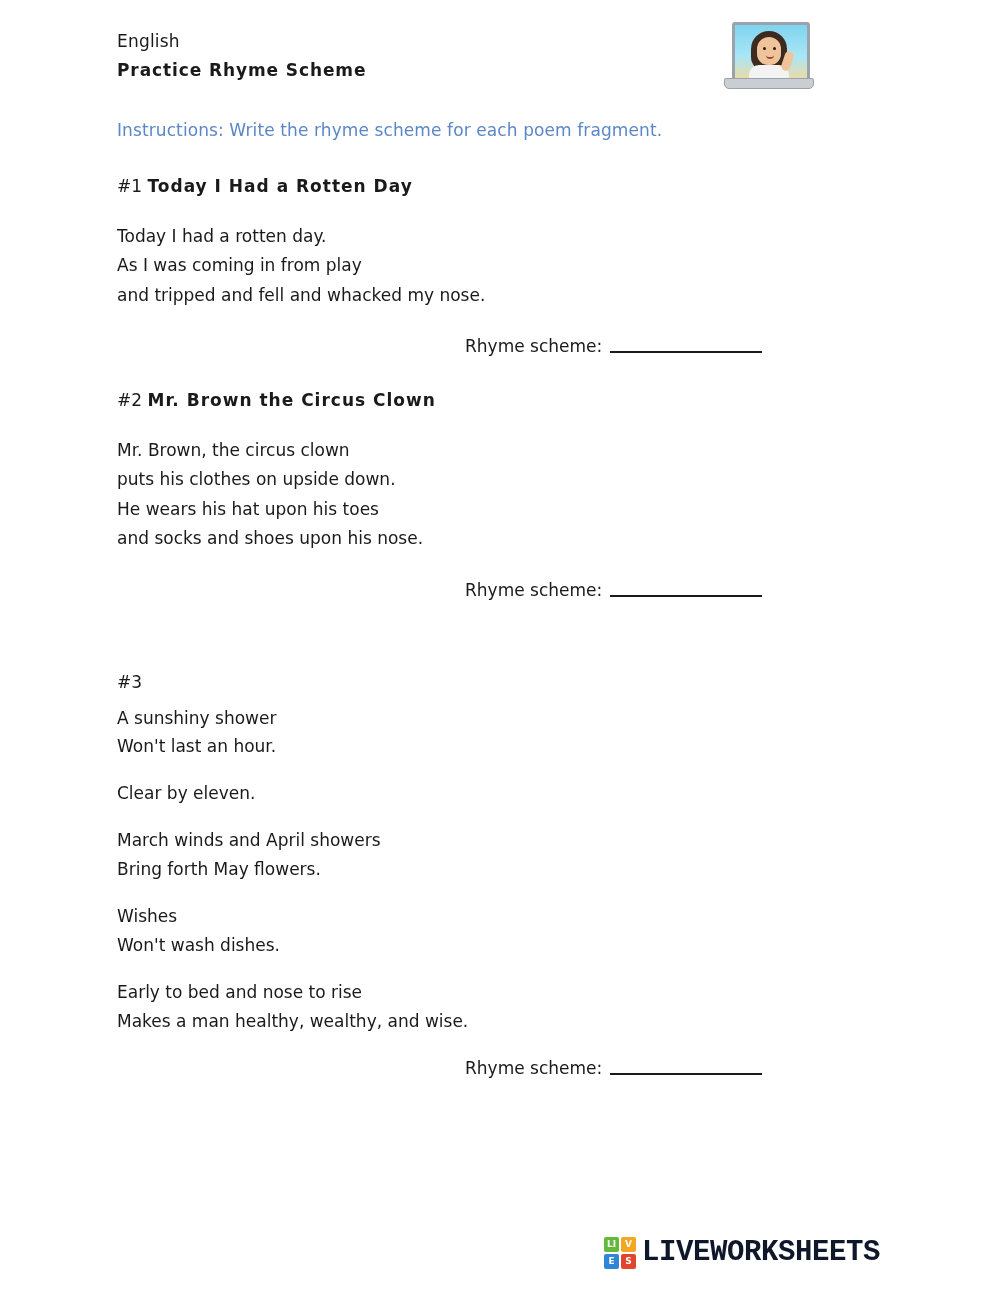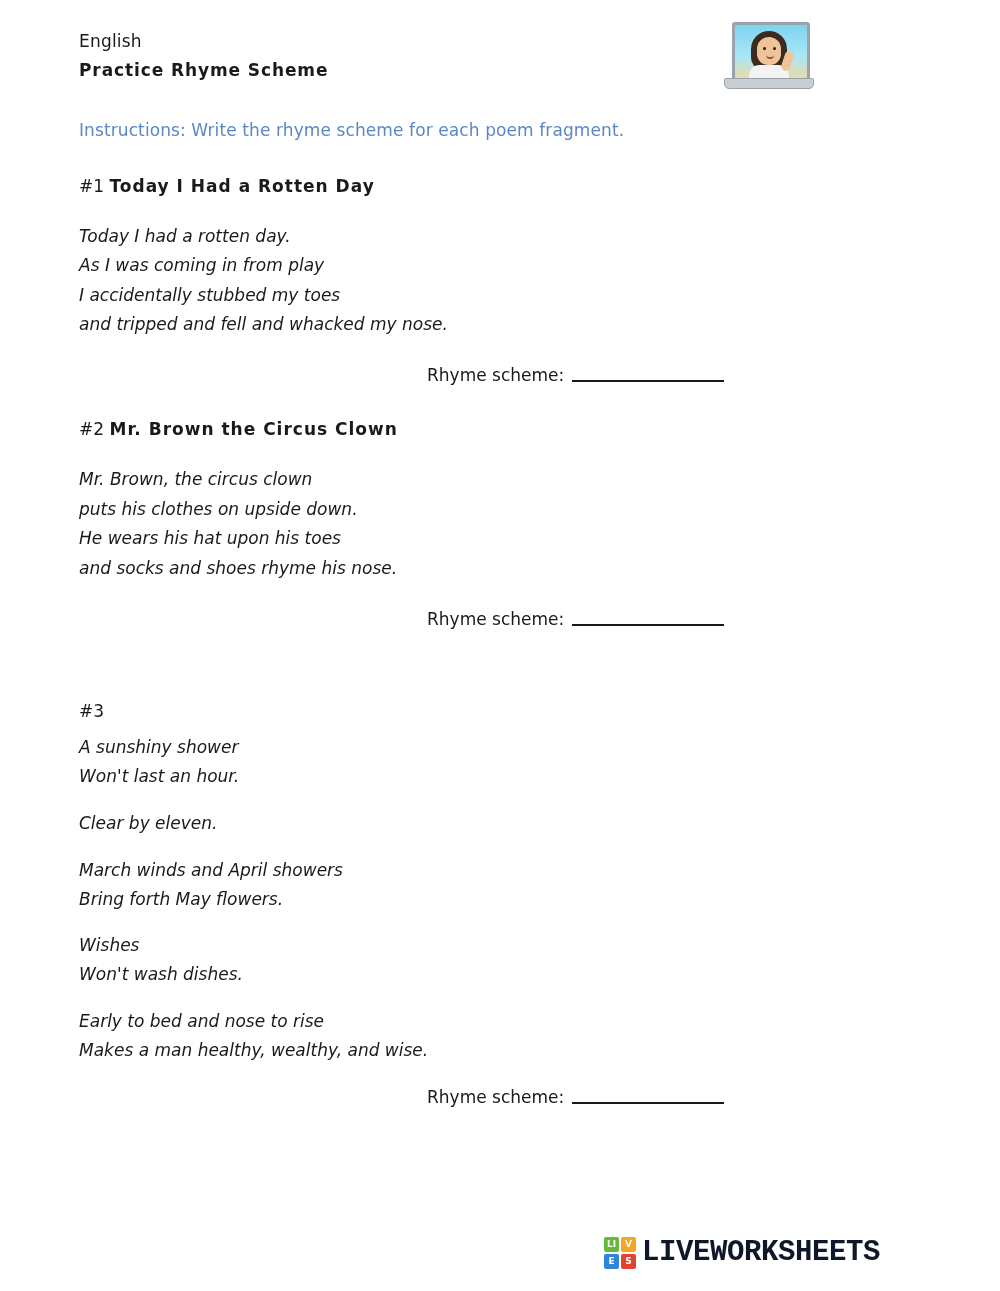--- a/index.html
+++ b/index.html
@@ -13,21 +13,21 @@
     position: relative;
     font-family: "DejaVu Sans", sans-serif;
     color: #1a1a1a;
     overflow: hidden;
   }
   .page {
     position: relative;
     width: 900px;
     height: 1291px;
     box-sizing: border-box;
-    padding: 28px 60px 0 79px;
+    padding: 28px 60px 0 117px;
   }
 
   
   .header-block {
     font-size: 17px;
     line-height: 1.55;
   }
   .subject {
     font-weight: 400;
     font-size: 17px;
@@ -153,21 +153,20 @@
     font-weight: 700;
     letter-spacing: 1px;
   }
   .poem {
     margin-top: 26px;
     font-size: 17px;
     line-height: 1.73;
   }
   .stanza {
     margin-bottom: 18px;
-    font-style: italic;
   }
   .stanza:last-child { margin-bottom: 0; }
   .poem-line { white-space: pre; }
 
   .answer-row {
     margin-top: 26px;
     padding-left: 348px;
     font-size: 17px;
   }
   .answer-label { }
@@ -252,39 +251,38 @@
   <div class="instructions">Instructions: Write the rhyme scheme for each poem fragment.</div>
 
   <div class="item" id="item-1">
     <div class="item-heading">
       <span class="item-num">#1</span><span> </span><span class="item-name">Today I Had a Rotten Day</span>
     </div>
     <div class="poem">
       <div class="stanza">
         <div class="poem-line">Today I had a rotten day.</div>
         <div class="poem-line">As I was coming in from play</div>
-        <div class="poem-line">I accidentally stubbed my toes</div>
         <div class="poem-line">and tripped and fell and whacked my nose.</div>
       </div>
     </div>
     <div class="answer-row">
       <span class="answer-label">Rhyme scheme:</span><span class="answer-blank"></span>
     </div>
   </div>
 
   <div class="item" id="item-2">
     <div class="item-heading">
       <span class="item-num">#2</span><span> </span><span class="item-name">Mr. Brown the Circus Clown</span>
     </div>
     <div class="poem">
       <div class="stanza">
         <div class="poem-line">Mr. Brown, the circus clown</div>
         <div class="poem-line">puts his clothes on upside down.</div>
         <div class="poem-line">He wears his hat upon his toes</div>
-        <div class="poem-line">and socks and shoes rhyme his nose.</div>
+        <div class="poem-line">and socks and shoes upon his nose.</div>
       </div>
     </div>
     <div class="answer-row">
       <span class="answer-label">Rhyme scheme:</span><span class="answer-blank"></span>
     </div>
   </div>
 
   <div class="item" id="item-3">
     <div class="item-heading">
       <span class="item-num">#3</span>

